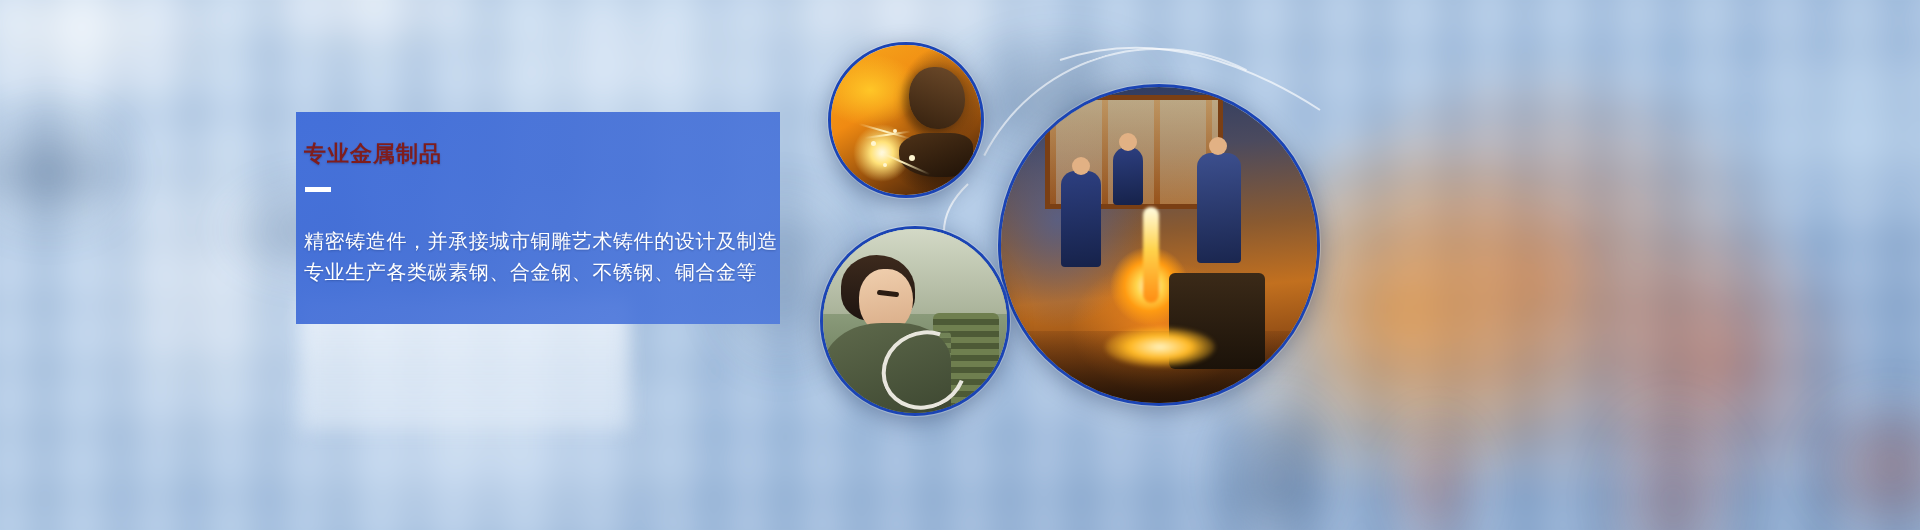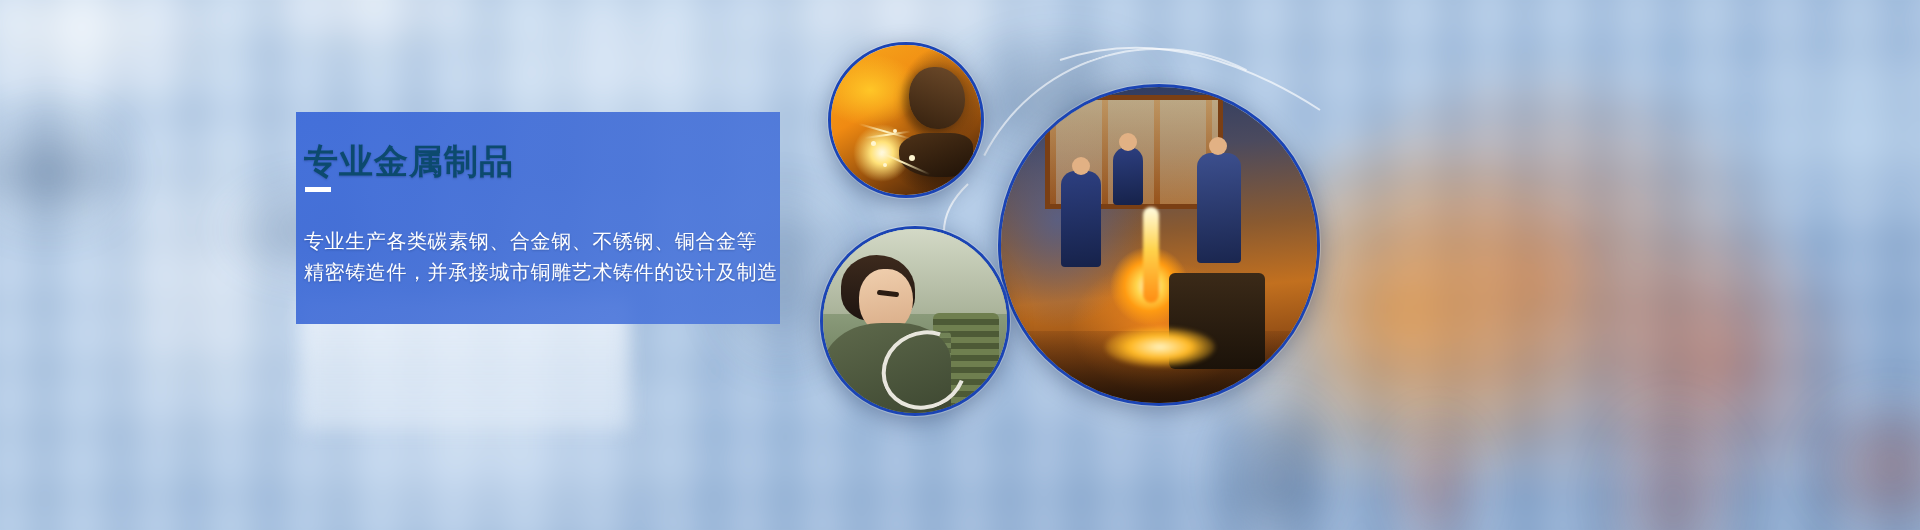--- a/index.html
+++ b/index.html
@@ -89,23 +89,23 @@
     left: 296px;
     top: 112px;
     width: 660px;
     height: 212px;
     padding: 0;
   }
   .headline {
     position: absolute;
     left: 8px;
     top: 27px;
-    font-size: 34px;
+    font-size: 22px;
     font-weight: 700;
-    color: #0c4a6e;
+    color: #7f1d1d;
     letter-spacing: 1px;
     white-space: nowrap;
     text-shadow: 0 1px 2px rgba(20,44,96,.35);
   }
   .rule {
     position: absolute;
     left: 9px;
     top: 75px;
     width: 26px;
     height: 5px;
@@ -343,22 +343,22 @@
     <path d="M 1060 60 Q 1180 20 1320 110" fill="none" stroke="rgba(255,255,255,.65)" stroke-width="2"></path>
     <path d="M 968 184 Q 930 220 952 262" fill="none" stroke="rgba(255,255,255,.7)" stroke-width="2"></path>
     <path d="M 1008 268 Q 1050 300 1075 340" fill="none" stroke="rgba(255,255,255,.35)" stroke-width="2"></path>
   </svg>
 
   <div class="panel"></div>
   <div class="panel-inner">
     <div class="headline">专业金属制品</div>
     <div class="rule"></div>
     <div class="desc">
+      <div>精密铸造件，并承接城市铜雕艺术铸件的设计及制造</div>
       <div>专业生产各类碳素钢、合金钢、不锈钢、铜合金等</div>
-      <div>精密铸造件，并承接城市铜雕艺术铸件的设计及制造</div>
     </div>
   </div>
 
   <div class="circle c-foundry">
     <div class="photo">
       <div class="window"></div>
       <div class="floor"></div>
       <div class="person" style="left:60px; top:84px; height:96px;"></div>
       <div class="head" style="left:71px; top:70px;"></div>
       <div class="person" style="left:112px; top:60px; height:58px; width:30px;"></div>

